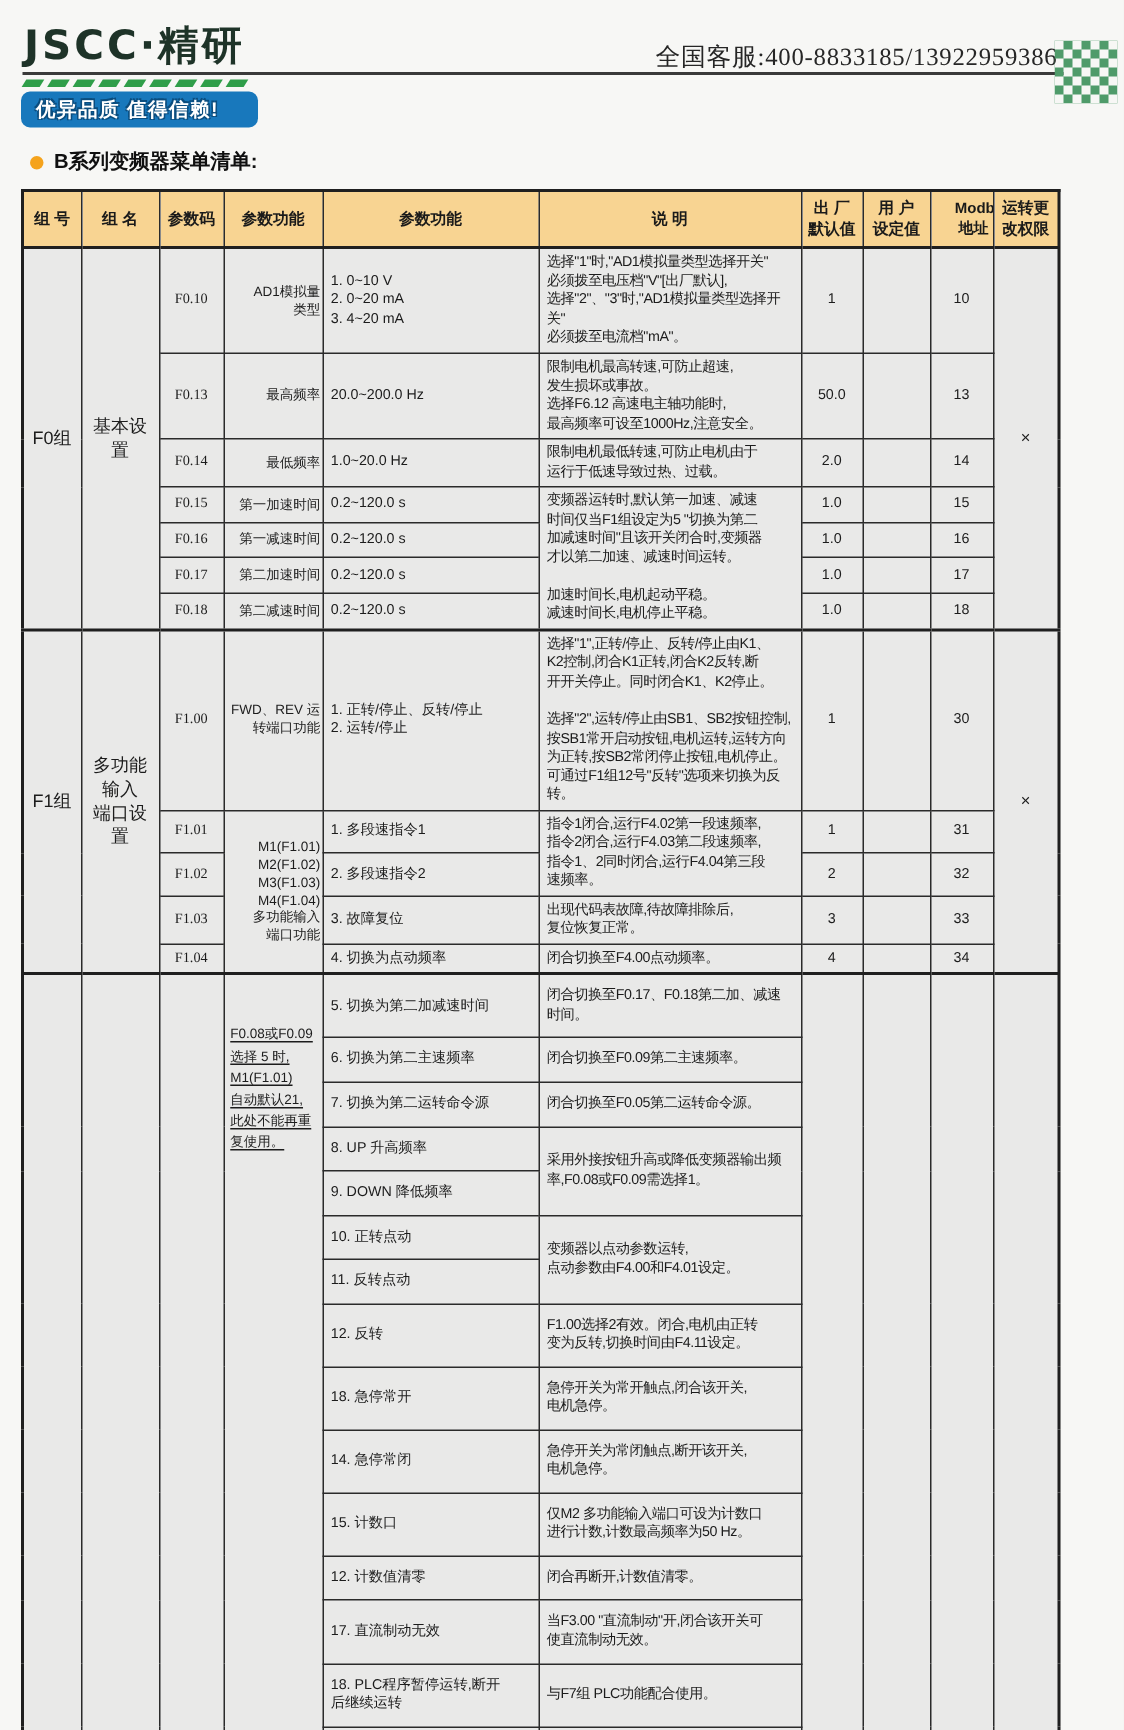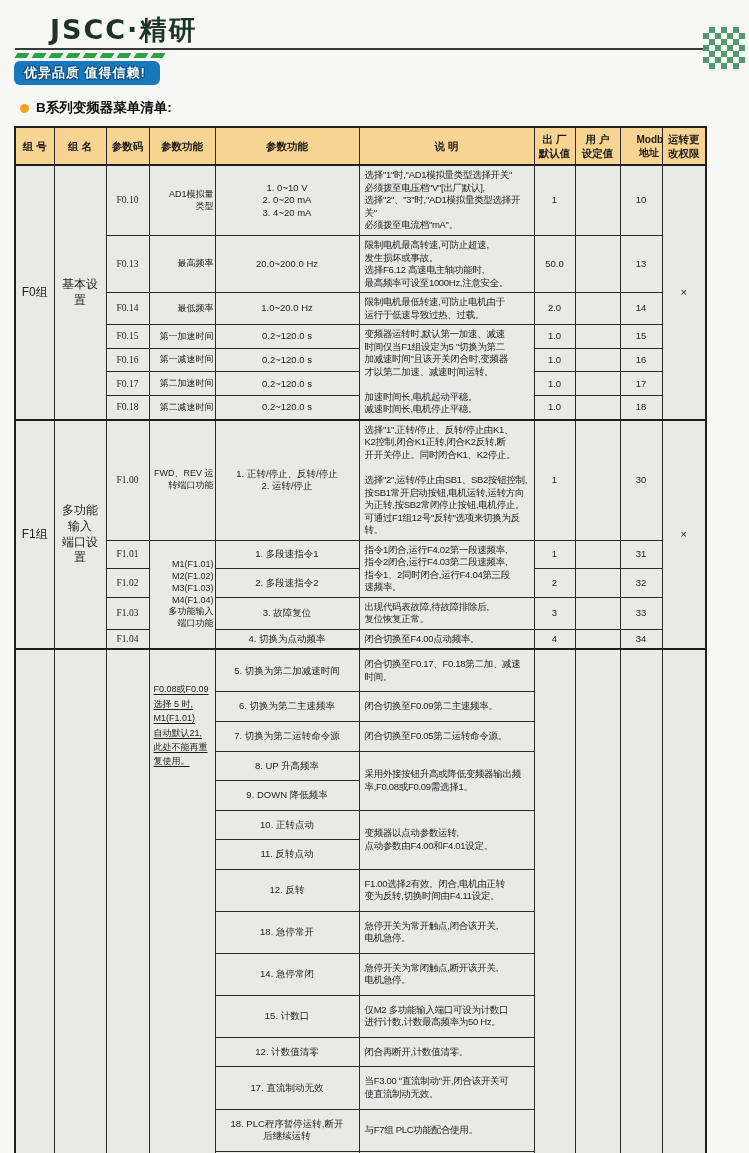--- a/index.html
+++ b/index.html
@@ -1,26 +1,26 @@
 <!DOCTYPE html>
 <html><head>
 <meta charset="utf-8">
 <style>
   html,body{margin:0;padding:0;background:#f7f7f5;}
   body{width:749px;font-family:"Liberation Sans","DejaVu Sans",sans-serif;color:#222;}
   .page{position:relative;width:749px;min-height:1153px;background:#f7f7f5;overflow:hidden;}
 
   
   .logo{position:absolute;left:16px;top:12px;font-size:27px;font-weight:bold;
-        color:#1e3328;letter-spacing:2px;font-family:"DejaVu Sans",sans-serif;margin-left:34px;}
+        color:#1e3328;letter-spacing:2px;font-family:"DejaVu Sans",sans-serif;}
   .main-rule{position:absolute;left:15px;top:48px;width:694px;height:2px;background:#3a3a3a;}
   .dashes{position:absolute;left:16px;top:53px;display:flex;gap:5px;}
   .dash{width:12px;height:5px;background:#2f9e49;transform:skewX(-32deg);}
   .badge{position:absolute;left:14px;top:61px;background:#1878bc;color:#fff;font-weight:bold;
-         font-size:13px;line-height:15px;padding:4px 14px 5px 10px;border-radius:6px;letter-spacing:1px;
+         font-size:13px;line-height:15px;padding:4px 26px 5px 10px;border-radius:6px;letter-spacing:1px;
          text-shadow:1px 1px 0 #0b4d7e,-1px 1px 0 #0b4d7e,1px -1px 0 #0b4d7e,-1px -1px 0 #0b4d7e;}
   .contact{font-family:"Liberation Serif","DejaVu Serif",serif;color:#262626;}
   .contact-phone{position:absolute;right:44px;top:27px;font-size:16.5px;letter-spacing:.5px;}
   .contact-web{position:absolute;right:44px;top:52px;font-size:16.5px;letter-spacing:.5px;}
   .checker{position:absolute;right:4px;top:27px;width:42px;height:42px;
            background:conic-gradient(#4f9b6a 0 90deg,transparent 0 180deg,#4f9b6a 0 270deg,transparent 0) 0 0/12px 12px;}
 
   
   .sec{position:absolute;left:20px;top:99px;display:flex;align-items:center;gap:7px;
        font-weight:bold;font-size:13.5px;color:#101010;}
@@ -30,21 +30,21 @@
   .content{padding:126px 0 0 14px;}
   table{border-collapse:collapse;table-layout:fixed;width:691px;background:#e9e9e8;
         border:2px solid #1f1f1f;}
   th,td{border:1px solid #2a2a2a;white-space:pre-line;overflow:hidden;}
   th{background:#f8d492;font-weight:bold;font-size:10.5px;line-height:1.35;padding:4px 0;color:#1a1a1a;}
   th.modbus{font-size:10px;padding-left:16px;}
   td{font-size:9.5px;line-height:1.32;color:#1c1c1c;word-break:break-all;padding:2px 2px;}
   td.group{text-align:center;font-size:12px;}
   td.code{text-align:center;font-size:9.5px;font-family:Liberation Serif, serif;}
   td.func{text-align:right;font-size:9px;padding:2px 1px;}
-  td.range{text-align:center;padding:3px 5px;}
+  td.range{text-align:left;padding:3px 5px;}
   td.desc{text-align:left;padding:3px 5px;letter-spacing:-.3px;}
   td.num{text-align:center;}
   td.perm{text-align:center;font-size:11px;}
   td.note{vertical-align:top;text-align:left;padding:32px 2px 4px 4px;font-size:9px;
           text-decoration:underline;text-underline-offset:2px;line-height:1.6;}
   td.opt{padding-top:8px;padding-bottom:8px;}
   tr.gsep td{border-top:2px solid #1f1f1f;}
   thead th{border-bottom:2px solid #1f1f1f;}
 </style>
 </head>
@@ -59,20 +59,21 @@
     <span class="dash"></span>
     <span class="dash"></span>
     <span class="dash"></span>
     <span class="dash"></span>
     <span class="dash"></span>
     <span class="dash"></span>
     <span class="dash"></span>
     <span class="dash"></span>
   </div>
   <div class="badge">优异品质 值得信赖!</div>
+  <div class="contact contact-phone">全国客服:400-8833185/13922959386</div>
   <div class="checker"></div>
 
   <div class="sec">
     <span class="bullet"></span>
     <span>B系列变频器菜单清单:</span>
   </div>
 
   <div class="content">
     <table>
       <colgroup>

